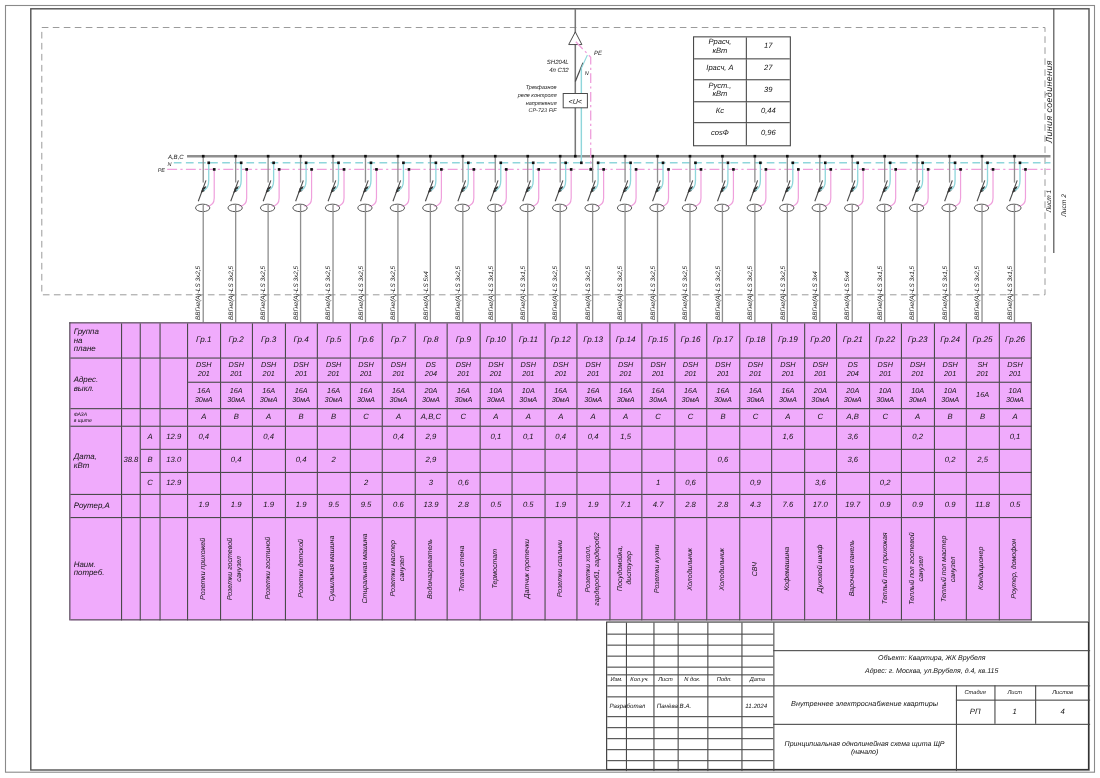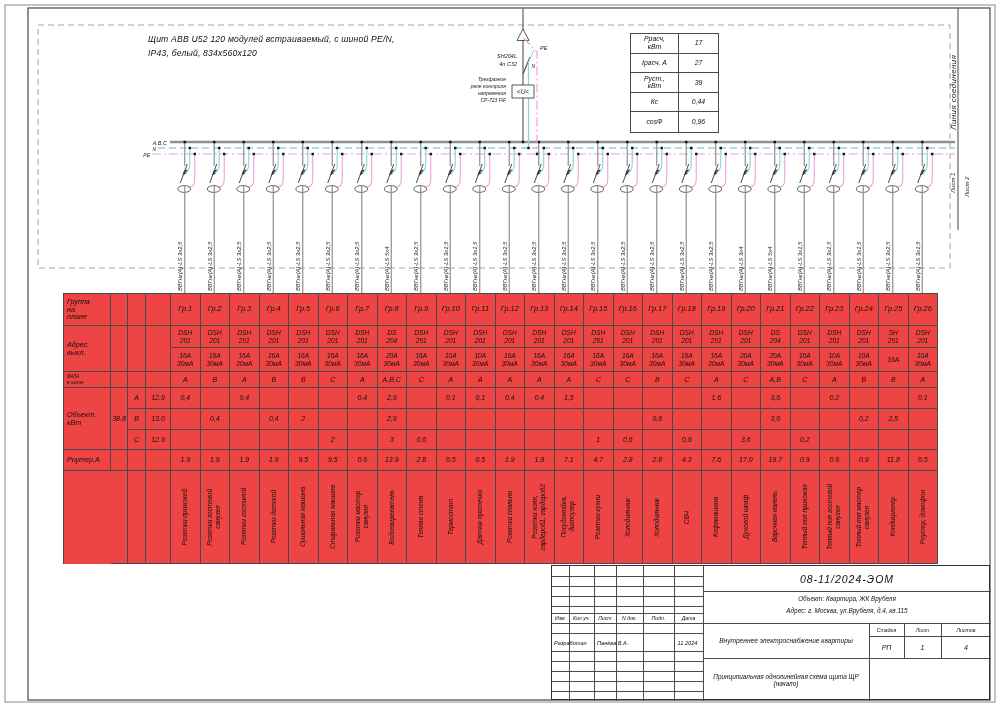--- a/index.html
+++ b/index.html
@@ -15,21 +15,21 @@
             grid-auto-rows:19.6px; border:1px solid #4a4a4a; background:#fff; font-size:6.9px; color:#111; }
   .pc { border-right:1px solid #4a4a4a; border-bottom:1px solid #4a4a4a; display:flex; align-items:center;
         justify-content:center; white-space:pre-line; text-align:center; line-height:1.15; }
   .pc:nth-child(even) { border-right:none; }
   .pc:nth-last-child(-n+2) { border-bottom:none; }
 
   
   .mtable { position:absolute; left:63px; top:293px; display:grid;
             grid-template-columns:47px 17px 18px 25px repeat(26,29.5px);
             grid-template-rows:32px 22px 24px 16px 21px 21px 20px 21px 93px;
-            border-top:1px solid #4a4a4a; border-left:1px solid #4a4a4a; background:#ef4444; color:#111; }
+            border-top:1px solid #4a4a4a; border-left:1px solid #4a4a4a; background:#f0abfc; color:#111; }
   .c { border-right:1px solid #4a4a4a; border-bottom:1px solid #4a4a4a; display:flex; align-items:center;
        justify-content:center; font-size:7px; line-height:1.1; white-space:pre-line; text-align:center; overflow:hidden; }
   .c.lab { justify-content:flex-start; padding-left:3px; text-align:left; font-size:7.2px; }
   .c.tiny { font-size:4.6px; }
   .c.gname { font-size:7.4px; }
   .c.brk { font-size:6.6px; line-height:1.08; }
   .vtext { writing-mode:vertical-rl; transform:rotate(180deg); white-space:pre-line; font-size:6.4px;
            line-height:1.3; max-height:90px; text-align:center; }
 
   
@@ -422,24 +422,20 @@
           <text x="523" y="94.3" font-size="6.5" text-anchor="middle">&lt;U&lt;</text>
           <rect x="521.8" y="140.8" width="2.4" height="2.4" fill="#111"></rect>
           <rect x="527.3" y="146.8" width="2.4" height="2.4" fill="#111"></rect>
           <rect x="535.8" y="152.8" width="2.4" height="2.4" fill="#111"></rect>
         </g>
         <text transform="translate(956,130) rotate(-90)" font-size="8" letter-spacing="0.4">Линия соединения</text>
         <text transform="translate(955,193) rotate(-90)" font-size="6">Лист 1</text>
         <text transform="translate(969,197) rotate(-90)" font-size="6">Лист 2</text>
       </svg></div>
 
-  <div class="panel-title">
-    <div>Щит ABB U52 120 модулей встраиваемый, с шиной PE/N,</div>
-    <div>IP43, белый, 834х560х120</div>
-  </div>
 
   <div class="params" id="params">
       <div class="pc">Ррасч,
 кВт</div>
       <div class="pc">17</div>
       <div class="pc">Iрасч, А</div>
       <div class="pc">27</div>
       <div class="pc">Руст.,
 кВт</div>
       <div class="pc">39</div>
@@ -614,21 +610,21 @@
       <div class="c " style="grid-column:21;grid-row:4">В</div>
       <div class="c " style="grid-column:22;grid-row:4">С</div>
       <div class="c " style="grid-column:23;grid-row:4">А</div>
       <div class="c " style="grid-column:24;grid-row:4">С</div>
       <div class="c " style="grid-column:25;grid-row:4">А,В</div>
       <div class="c " style="grid-column:26;grid-row:4">С</div>
       <div class="c " style="grid-column:27;grid-row:4">А</div>
       <div class="c " style="grid-column:28;grid-row:4">В</div>
       <div class="c " style="grid-column:29;grid-row:4">В</div>
       <div class="c " style="grid-column:30;grid-row:4">А</div>
-      <div class="c lab" style="grid-column:1;grid-row:5 / span 3">Объект,
+      <div class="c lab" style="grid-column:1;grid-row:5 / span 3">Дата,
 кВт</div>
       <div class="c " style="grid-column:2;grid-row:5 / span 3">38.8</div>
       <div class="c " style="grid-column:3;grid-row:5">А</div>
       <div class="c " style="grid-column:4;grid-row:5">12.9</div>
       <div class="c " style="grid-column:3;grid-row:6">В</div>
       <div class="c " style="grid-column:4;grid-row:6">13.0</div>
       <div class="c " style="grid-column:3;grid-row:7">С</div>
       <div class="c " style="grid-column:4;grid-row:7">12.9</div>
       <div class="c " style="grid-column:5;grid-row:5">0,4</div>
       <div class="c " style="grid-column:6;grid-row:5"></div>
@@ -731,20 +727,22 @@
       <div class="c " style="grid-column:21;grid-row:8">2.8</div>
       <div class="c " style="grid-column:22;grid-row:8">4.3</div>
       <div class="c " style="grid-column:23;grid-row:8">7.6</div>
       <div class="c " style="grid-column:24;grid-row:8">17.0</div>
       <div class="c " style="grid-column:25;grid-row:8">19.7</div>
       <div class="c " style="grid-column:26;grid-row:8">0.9</div>
       <div class="c " style="grid-column:27;grid-row:8">0.9</div>
       <div class="c " style="grid-column:28;grid-row:8">0.9</div>
       <div class="c " style="grid-column:29;grid-row:8">11.8</div>
       <div class="c " style="grid-column:30;grid-row:8">0.5</div>
+      <div class="c lab" style="grid-column:1;grid-row:9">Наим.
+потреб.</div>
       <div class="c " style="grid-column:2;grid-row:9"></div>
       <div class="c " style="grid-column:3;grid-row:9"></div>
       <div class="c " style="grid-column:4;grid-row:9"></div>
       <div class="c " style="grid-column:5;grid-row:9"><div class="vtext">Розетки прихожей</div></div>
       <div class="c " style="grid-column:6;grid-row:9"><div class="vtext">Розетки гостевой
 санузел</div></div>
       <div class="c " style="grid-column:7;grid-row:9"><div class="vtext">Розетки гостиной</div></div>
       <div class="c " style="grid-column:8;grid-row:9"><div class="vtext">Розетки детской</div></div>
       <div class="c " style="grid-column:9;grid-row:9"><div class="vtext">Сушильная машина</div></div>
       <div class="c " style="grid-column:10;grid-row:9"><div class="vtext">Стиральная машина</div></div>
@@ -796,21 +794,20 @@
     <div class="hl" style="left:0;top:115px;width:151px"></div>
     <div class="hl" style="left:0;top:125px;width:151px"></div>
     <div class="hl" style="left:151px;top:25px;width:288px"></div>
     <div class="hl" style="left:151px;top:57px;width:288px"></div>
     <div class="hl" style="left:317px;top:70px;width:122px"></div>
     <div class="hl" style="left:151px;top:92px;width:288px"></div>
     <div class="vl" style="left:317px;top:57px;height:78px"></div>
     <div class="vl" style="left:352px;top:57px;height:35px"></div>
     <div class="vl" style="left:389px;top:57px;height:35px"></div>
 
-    <div class="st doc">08-11/2024-ЭОМ</div>
     <div class="st obj">Объект: Квартира, ЖК Врубеля</div>
     <div class="st addr">Адрес:  г. Москва, ул.Врубеля, д.4, кв.115</div>
     <div class="st proj">Внутреннее электроснабжение квартиры</div>
     <div class="st dtitle">Принципиальная однолинейная схема щита ЩР
 (начало)</div>
     <div class="st chdr" style="left:0;width:17px">Изм.</div>
     <div class="st chdr" style="left:17px;width:25px">Кол.уч.</div>
     <div class="st chdr" style="left:42px;width:22px">Лист</div>
     <div class="st chdr" style="left:64px;width:27px">N док.</div>
     <div class="st chdr" style="left:91px;width:31px">Подп.</div>

